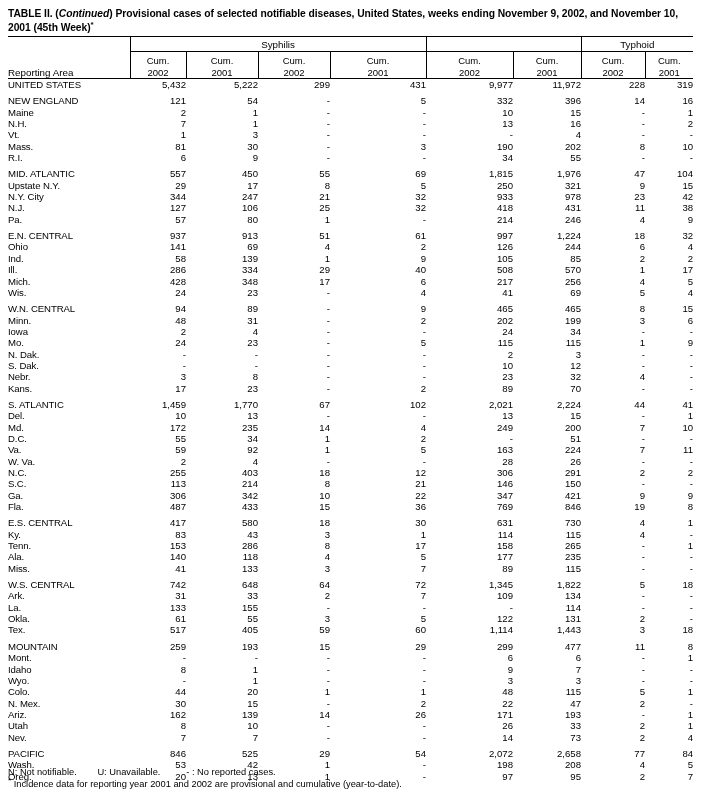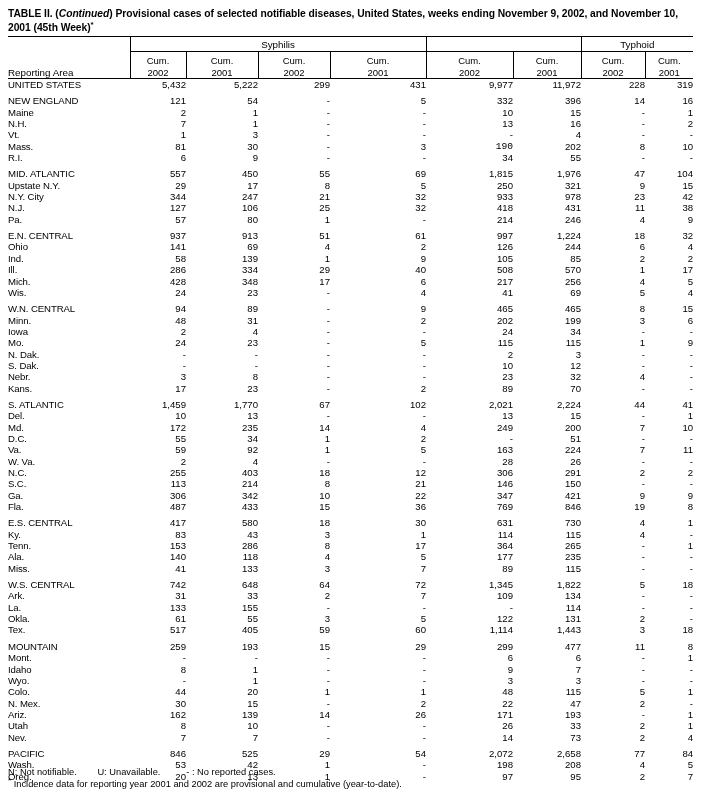--- a/index.html
+++ b/index.html
@@ -250,21 +250,21 @@
           <td class="num">4</td>
           <td class="num vl" style="border-left: none;">-</td>
           <td class="num">-</td>
         </tr>
         <tr class="data state">
           <td class="area">Mass.</td>
           <td class="num vl" style="border-left: none;">81</td>
           <td class="num">30</td>
           <td class="num vl" style="border-left: none;">-</td>
           <td class="num">3</td>
-          <td class="num vl" style="border-left: none; font-family: Liberation Mono, monospace;">190</td>
+          <td class="num vl" style="border-left: none;">190</td>
           <td class="num">202</td>
           <td class="num vl" style="border-left: none;">8</td>
           <td class="num">10</td>
         </tr>
         <tr class="data state">
           <td class="area">R.I.</td>
           <td class="num vl" style="border-left: none;">6</td>
           <td class="num">9</td>
           <td class="num vl" style="border-left: none;">-</td>
           <td class="num">-</td>
@@ -628,21 +628,21 @@
           <td class="num">115</td>
           <td class="num vl" style="border-left: none;">4</td>
           <td class="num">-</td>
         </tr>
         <tr class="data state">
           <td class="area">Tenn.</td>
           <td class="num vl" style="border-left: none;">153</td>
           <td class="num">286</td>
           <td class="num vl" style="border-left: none;">8</td>
           <td class="num">17</td>
-          <td class="num vl" style="border-left: none;">364</td>
+          <td class="num vl" style="border-left: none;">158</td>
           <td class="num">265</td>
           <td class="num vl" style="border-left: none;">-</td>
           <td class="num">1</td>
         </tr>
         <tr class="data state">
           <td class="area">Ala.</td>
           <td class="num vl" style="border-left: none;">140</td>
           <td class="num">118</td>
           <td class="num vl" style="border-left: none;">4</td>
           <td class="num">5</td>

